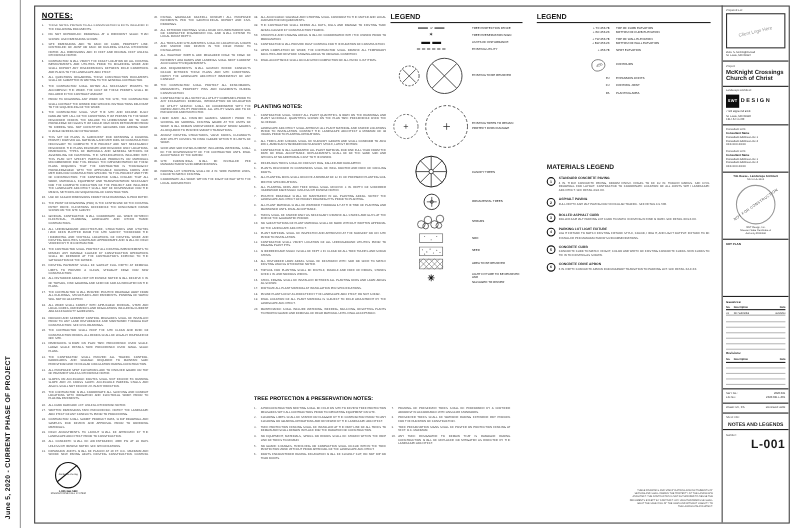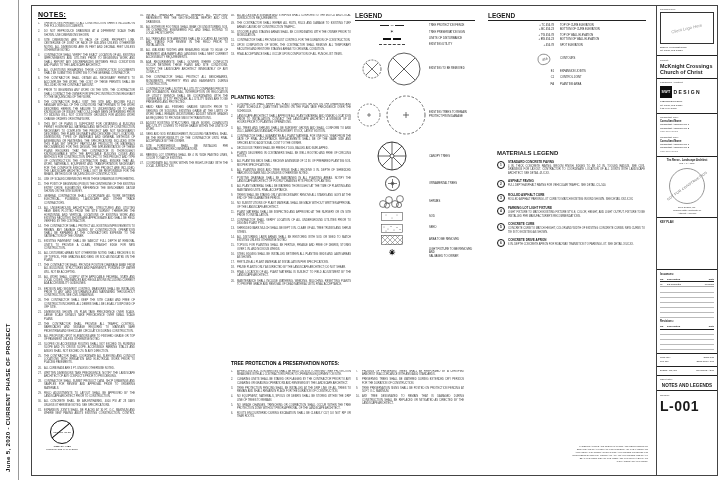--- a/index.html
+++ b/index.html
@@ -84,21 +84,21 @@
   .iss-head,.iss-row{display:flex;font-size:2.4px;align-items:center;min-height:4.2px;}
   .iss-head{border-bottom:.6px solid #222;font-weight:bold;}
   .iss-row{border-bottom:.4px solid #aaa;}
   .rule{border-bottom:.4px solid #bbb;height:4.2px;}
   .c-no{flex:none;width:7px;}
   .c-desc{flex:1;}
   .c-date{flex:none;width:13px;text-align:right;}
   .numrow{display:flex;justify-content:space-between;font-size:2.5px;margin-bottom:1px;}
   .drawrow{display:flex;justify-content:space-between;font-size:2.5px;}
   .sheet-title{font-weight:bold;font-size:4.6px;text-align:center;margin-top:1.5px;}
-  .sheet-num{font-weight:bold;font-size:14px;text-align:left;letter-spacing:.5px;margin-top:1px;}
+  .sheet-num{font-weight:bold;font-size:11px;text-align:right;letter-spacing:.5px;margin-top:1px;}
 
   svg{display:block;}
 </style>
 </head>
 <body>
 
 <div class="sheet">
   <div class="edge-line"></div>
   <div class="frame"></div>
   <div class="tb-vline"></div>

